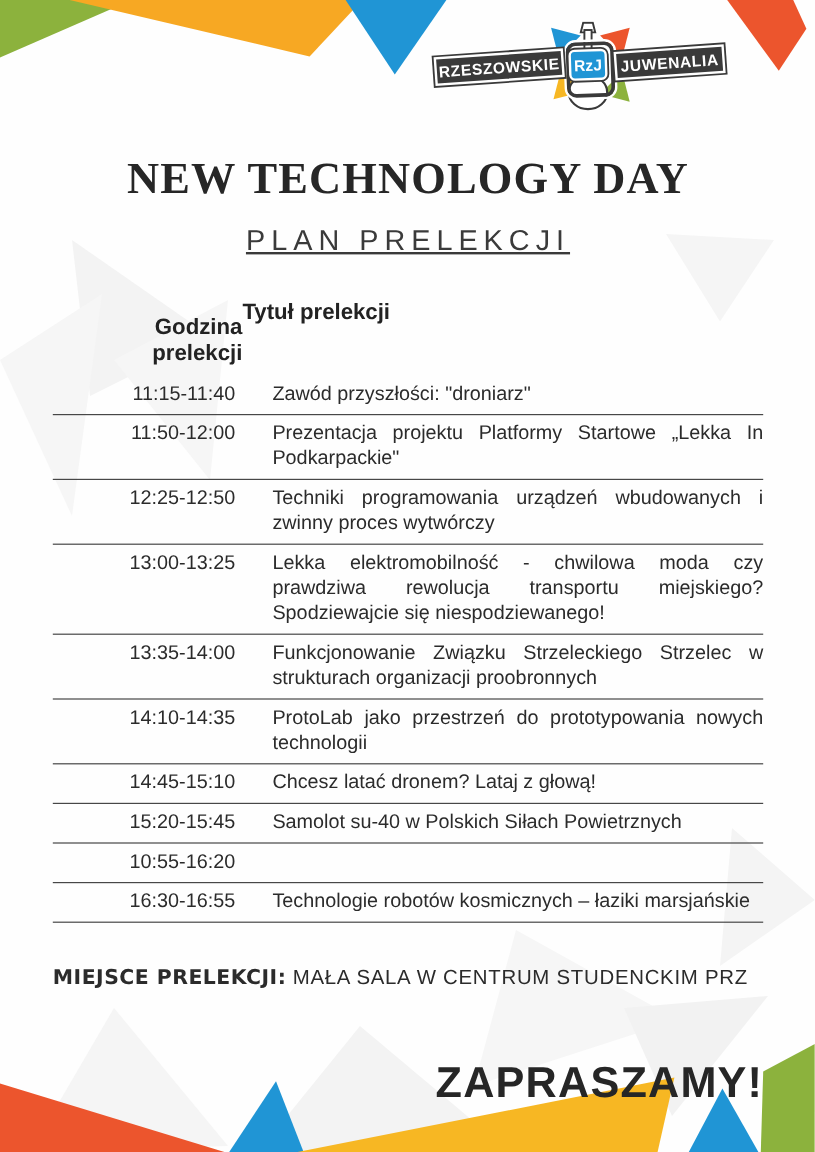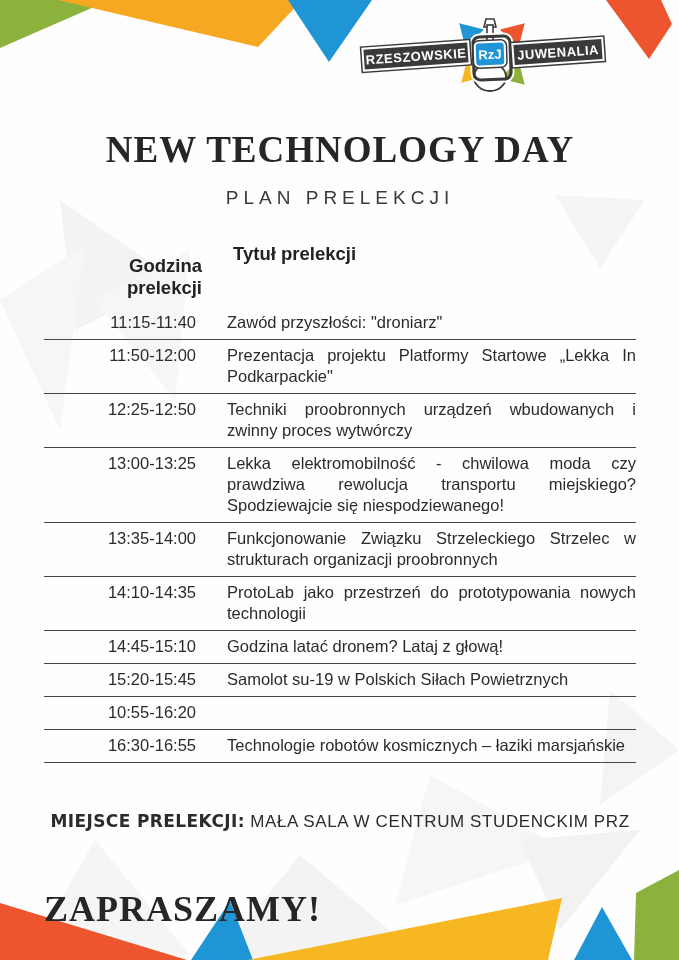--- a/index.html
+++ b/index.html
@@ -17,35 +17,35 @@
   .logo-guitar{position:absolute;left:107px;top:0px;width:42px;height:76px;z-index:1;}
   .logo-frame{position:absolute;left:110px;top:17px;width:34px;height:40px;border:3px solid #3a3a3a;border-radius:8px;box-shadow:0 0 0 2px #ffffff;background:transparent;z-index:2;transform:rotate(-2deg);}
   .logo-box{position:absolute;background:#3a3a3a;color:#ffffff;border:2px solid #ffffff;box-shadow:0 0 0 1.5px #3a3a3a;font-weight:bold;letter-spacing:0.5px;display:flex;align-items:center;justify-content:center;z-index:3;}
   .logo-left{left:0px;top:26px;width:104px;height:20px;font-size:13px;transform:rotate(-4deg);}
   .logo-right{left:150px;top:22px;width:88px;height:20px;font-size:13px;transform:rotate(-4deg);}
   .logo-rzj{position:absolute;left:112px;top:23px;width:28px;height:22px;background:#2095D5;color:#fff;border:2px solid #ffffff;box-shadow:0 0 0 1.5px #3a3a3a;border-radius:5px;font-size:13px;font-weight:bold;display:flex;align-items:center;justify-content:center;z-index:4;transform:rotate(-2deg);}
 
   
   .content{position:absolute;left:44px;top:0;width:592px;z-index:2;}
   .title{margin:128px 0 0 0;text-align:center;font-family:Liberation Serif, serif;font-size:37px;font-weight:800;letter-spacing:1px;color:#262626;}
-  .subtitle{margin:16px 0 0 0;text-align:center;font-family:"Liberation Sans",sans-serif;font-size:19px;font-weight:300;letter-spacing:5px;color:#3a3a3a;}
+  .subtitle{margin:16px 0 0 0;text-align:center;font-family:"Liberation Sans",sans-serif;font-size:24px;font-weight:300;letter-spacing:5px;color:#3a3a3a;text-decoration:underline;}
 
   .schedule{margin-top:34px;}
   .schedule-header{display:flex;font-weight:bold;font-size:18.5px;color:#222;padding-bottom:8px;}
   .schedule-header .col-time{width:152px;text-align:right;padding-left:6px;margin-top:12px;}
-  .schedule-header .col-title{margin-left:31px;flex:1;}
+  .schedule-header .col-title{flex:1;}
   .schedule-row{display:flex;border-bottom:1.3px solid #474747;padding:5px 0 6px 0;}
   .cell-time{width:152px;text-align:right;font-size:16.5px;line-height:21px;color:#2b2b2b;}
   .cell-title{margin-left:31px;flex:1;font-size:16.5px;line-height:21px;text-align:justify;color:#2b2b2b;}
 
-  .location{margin-top:48px;text-align:center;font-size:17px;letter-spacing:0.6px;color:#2b2b2b;white-space:nowrap;}
+  .location{margin-top:36px;text-align:left;font-size:17px;letter-spacing:0.6px;color:#2b2b2b;white-space:nowrap;}
   .location .loc-label{font-weight:800;font-family:"DejaVu Sans",sans-serif;letter-spacing:0.4px;}
   .location .loc-value{font-weight:400;}
 
-  .closing{margin-top:56px;text-align:left;font-family:Liberation Serif, serif;font-size:36px;font-weight:800;letter-spacing:1px;color:#262626;}
+  .closing{margin-top:56px;text-align:right;font-family:Liberation Sans, sans-serif;font-size:36px;font-weight:800;letter-spacing:1px;color:#262626;}
 </style>
 </head>
 <body>
 
 <div class="poster">
 
   <svg class="bg-decor" viewBox="0 0 679 960" xmlns="http://www.w3.org/2000/svg">
 
     <polygon points="60,200 175,280 75,330" fill="#f3f3f3"></polygon>
     <polygon points="95,300 190,250 175,400" fill="#f6f6f6"></polygon>
@@ -101,41 +101,41 @@
           <div class="schedule-row">
             <div class="cell-time">11:15-11:40</div>
             <div class="cell-title">Zawód przyszłości: "droniarz"</div>
           </div>
           <div class="schedule-row">
             <div class="cell-time">11:50-12:00</div>
             <div class="cell-title">Prezentacja projektu Platformy Startowe „Lekka In Podkarpackie"</div>
           </div>
           <div class="schedule-row">
             <div class="cell-time">12:25-12:50</div>
-            <div class="cell-title">Techniki proobronnych urządzeń wbudowanych i zwinny proces wytwórczy</div>
+            <div class="cell-title">Techniki programowania urządzeń wbudowanych i zwinny proces wytwórczy</div>
           </div>
           <div class="schedule-row">
             <div class="cell-time">13:00-13:25</div>
             <div class="cell-title">Lekka elektromobilność - chwilowa moda czy prawdziwa rewolucja transportu miejskiego? Spodziewajcie się niespodziewanego!</div>
           </div>
           <div class="schedule-row">
             <div class="cell-time">13:35-14:00</div>
             <div class="cell-title">Funkcjonowanie Związku Strzeleckiego Strzelec w strukturach organizacji proobronnych</div>
           </div>
           <div class="schedule-row">
             <div class="cell-time">14:10-14:35</div>
             <div class="cell-title">ProtoLab jako przestrzeń do prototypowania nowych technologii</div>
           </div>
           <div class="schedule-row">
             <div class="cell-time">14:45-15:10</div>
-            <div class="cell-title">Godzina latać dronem? Lataj z głową!</div>
+            <div class="cell-title">Chcesz latać dronem? Lataj z głową!</div>
           </div>
           <div class="schedule-row">
             <div class="cell-time">15:20-15:45</div>
-            <div class="cell-title">Samolot su-19 w Polskich Siłach Powietrznych</div>
+            <div class="cell-title">Samolot su-40 w Polskich Siłach Powietrznych</div>
           </div>
           <div class="schedule-row">
             <div class="cell-time">10:55-16:20</div>
           </div>
           <div class="schedule-row">
             <div class="cell-time">16:30-16:55</div>
             <div class="cell-title">Technologie robotów kosmicznych – łaziki marsjańskie</div>
           </div>
         </div>
     </div>

